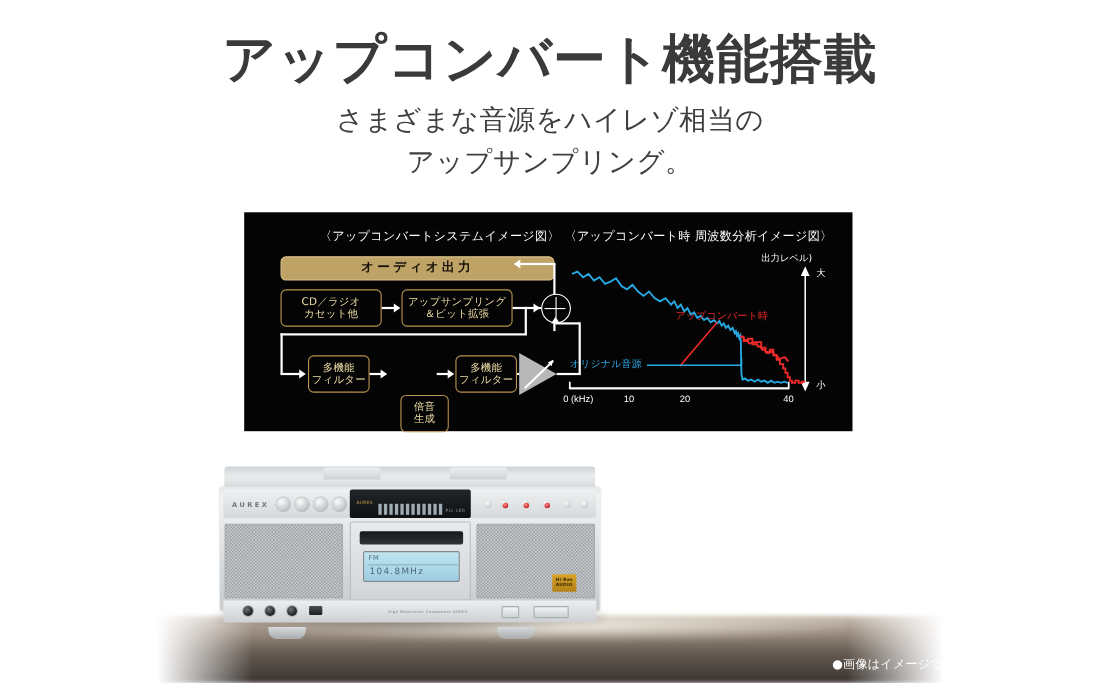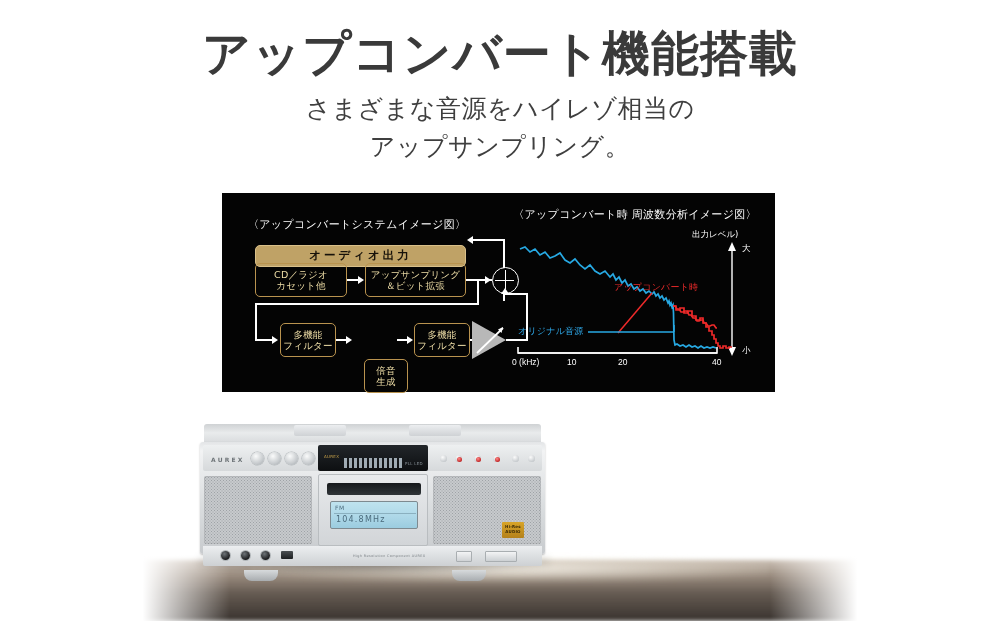--- a/index.html
+++ b/index.html
@@ -60,36 +60,36 @@
 
   
   .panel{
     position:absolute;left:222px;top:193px;width:553px;height:199px;
     background:#040404;
   }
   .panel-title{
     position:absolute;color:#ffffff;font-size:11px;white-space:nowrap;
     letter-spacing:.3px;
   }
-  #sys-title{left:26px;top:14px;width:248px;text-align:left;margin-top:10px;}
+  #sys-title{left:39px;top:14px;width:248px;text-align:right;}
   #frq-title{left:282px;top:14px;width:262px;text-align:center;}
 
   
   .box{
     position:absolute;box-sizing:border-box;
     border:1px solid #b9934f;border-radius:5px;
     color:#f0dfa8;font-size:9.5px;line-height:11.5px;
     display:flex;align-items:center;justify-content:center;text-align:center;
     white-space:pre-line;letter-spacing:.2px;
   }
   .box.filled{
     background:#bfa266;border-color:#d9c08a;color:#17120a;
     font-weight:bold;font-size:11.5px;letter-spacing:3px;
   }
-  #b-out{left:33px;top:52px;width:211px;height:22px;font-family:Liberation Mono, monospace;}
+  #b-out{left:33px;top:40px;width:249px;height:22px;font-family:Liberation Mono, monospace;}
   #b-src{left:33px;top:70px;width:92px;height:34px;}
   #b-ups{left:143px;top:70px;width:101px;height:34px;}
   #b-f1{left:58px;top:130px;width:56px;height:34px;}
   #b-harm{left:142px;top:130px;width:44px;height:34px;margin-top:36px;}
   #b-f2{left:192px;top:130px;width:56px;height:34px;}
 
   .wire{position:absolute;background:#ffffff;}
   .arrow{
     position:absolute;width:0;height:0;
   }
@@ -429,13 +429,14 @@
         <div class="usb"></div>
         <div class="sdslot"></div>
       </div>
 
       <div class="foot l"></div>
       <div class="foot r"></div>
     </div>
   </div>
 
 
+  <div class="disclaimer">●画像はイメージです。</div>
 </div>
 
 </body></html>

